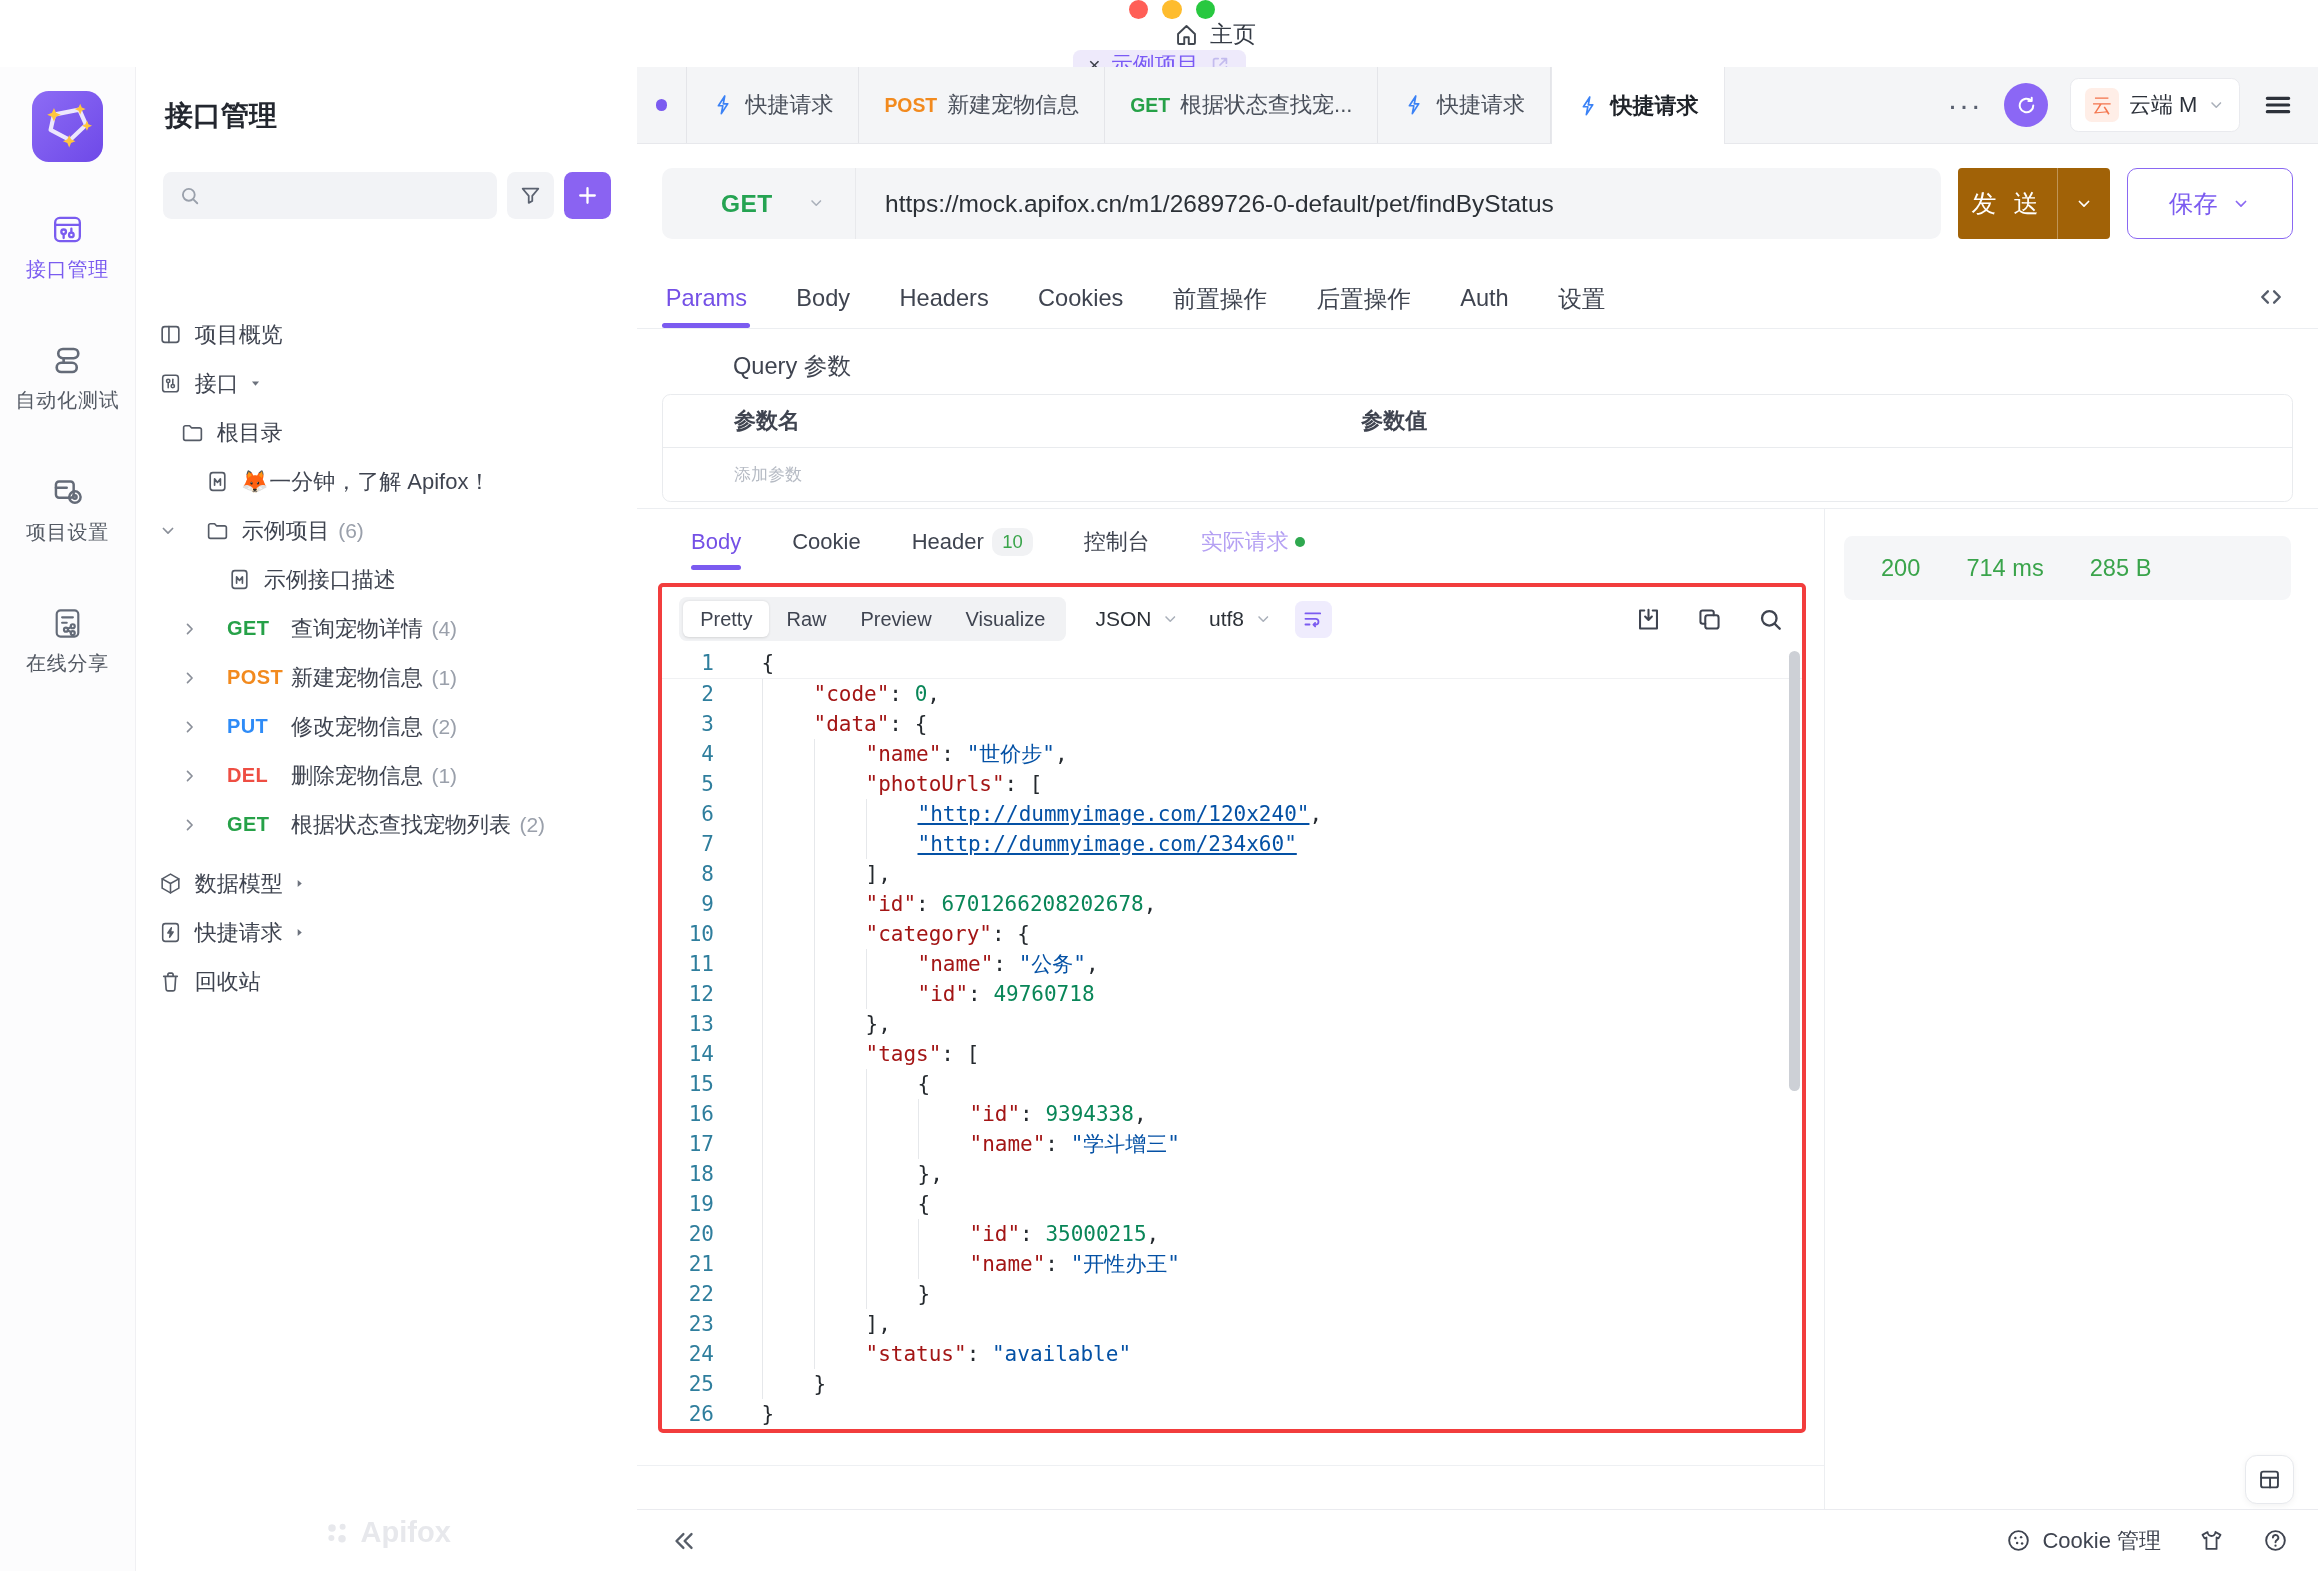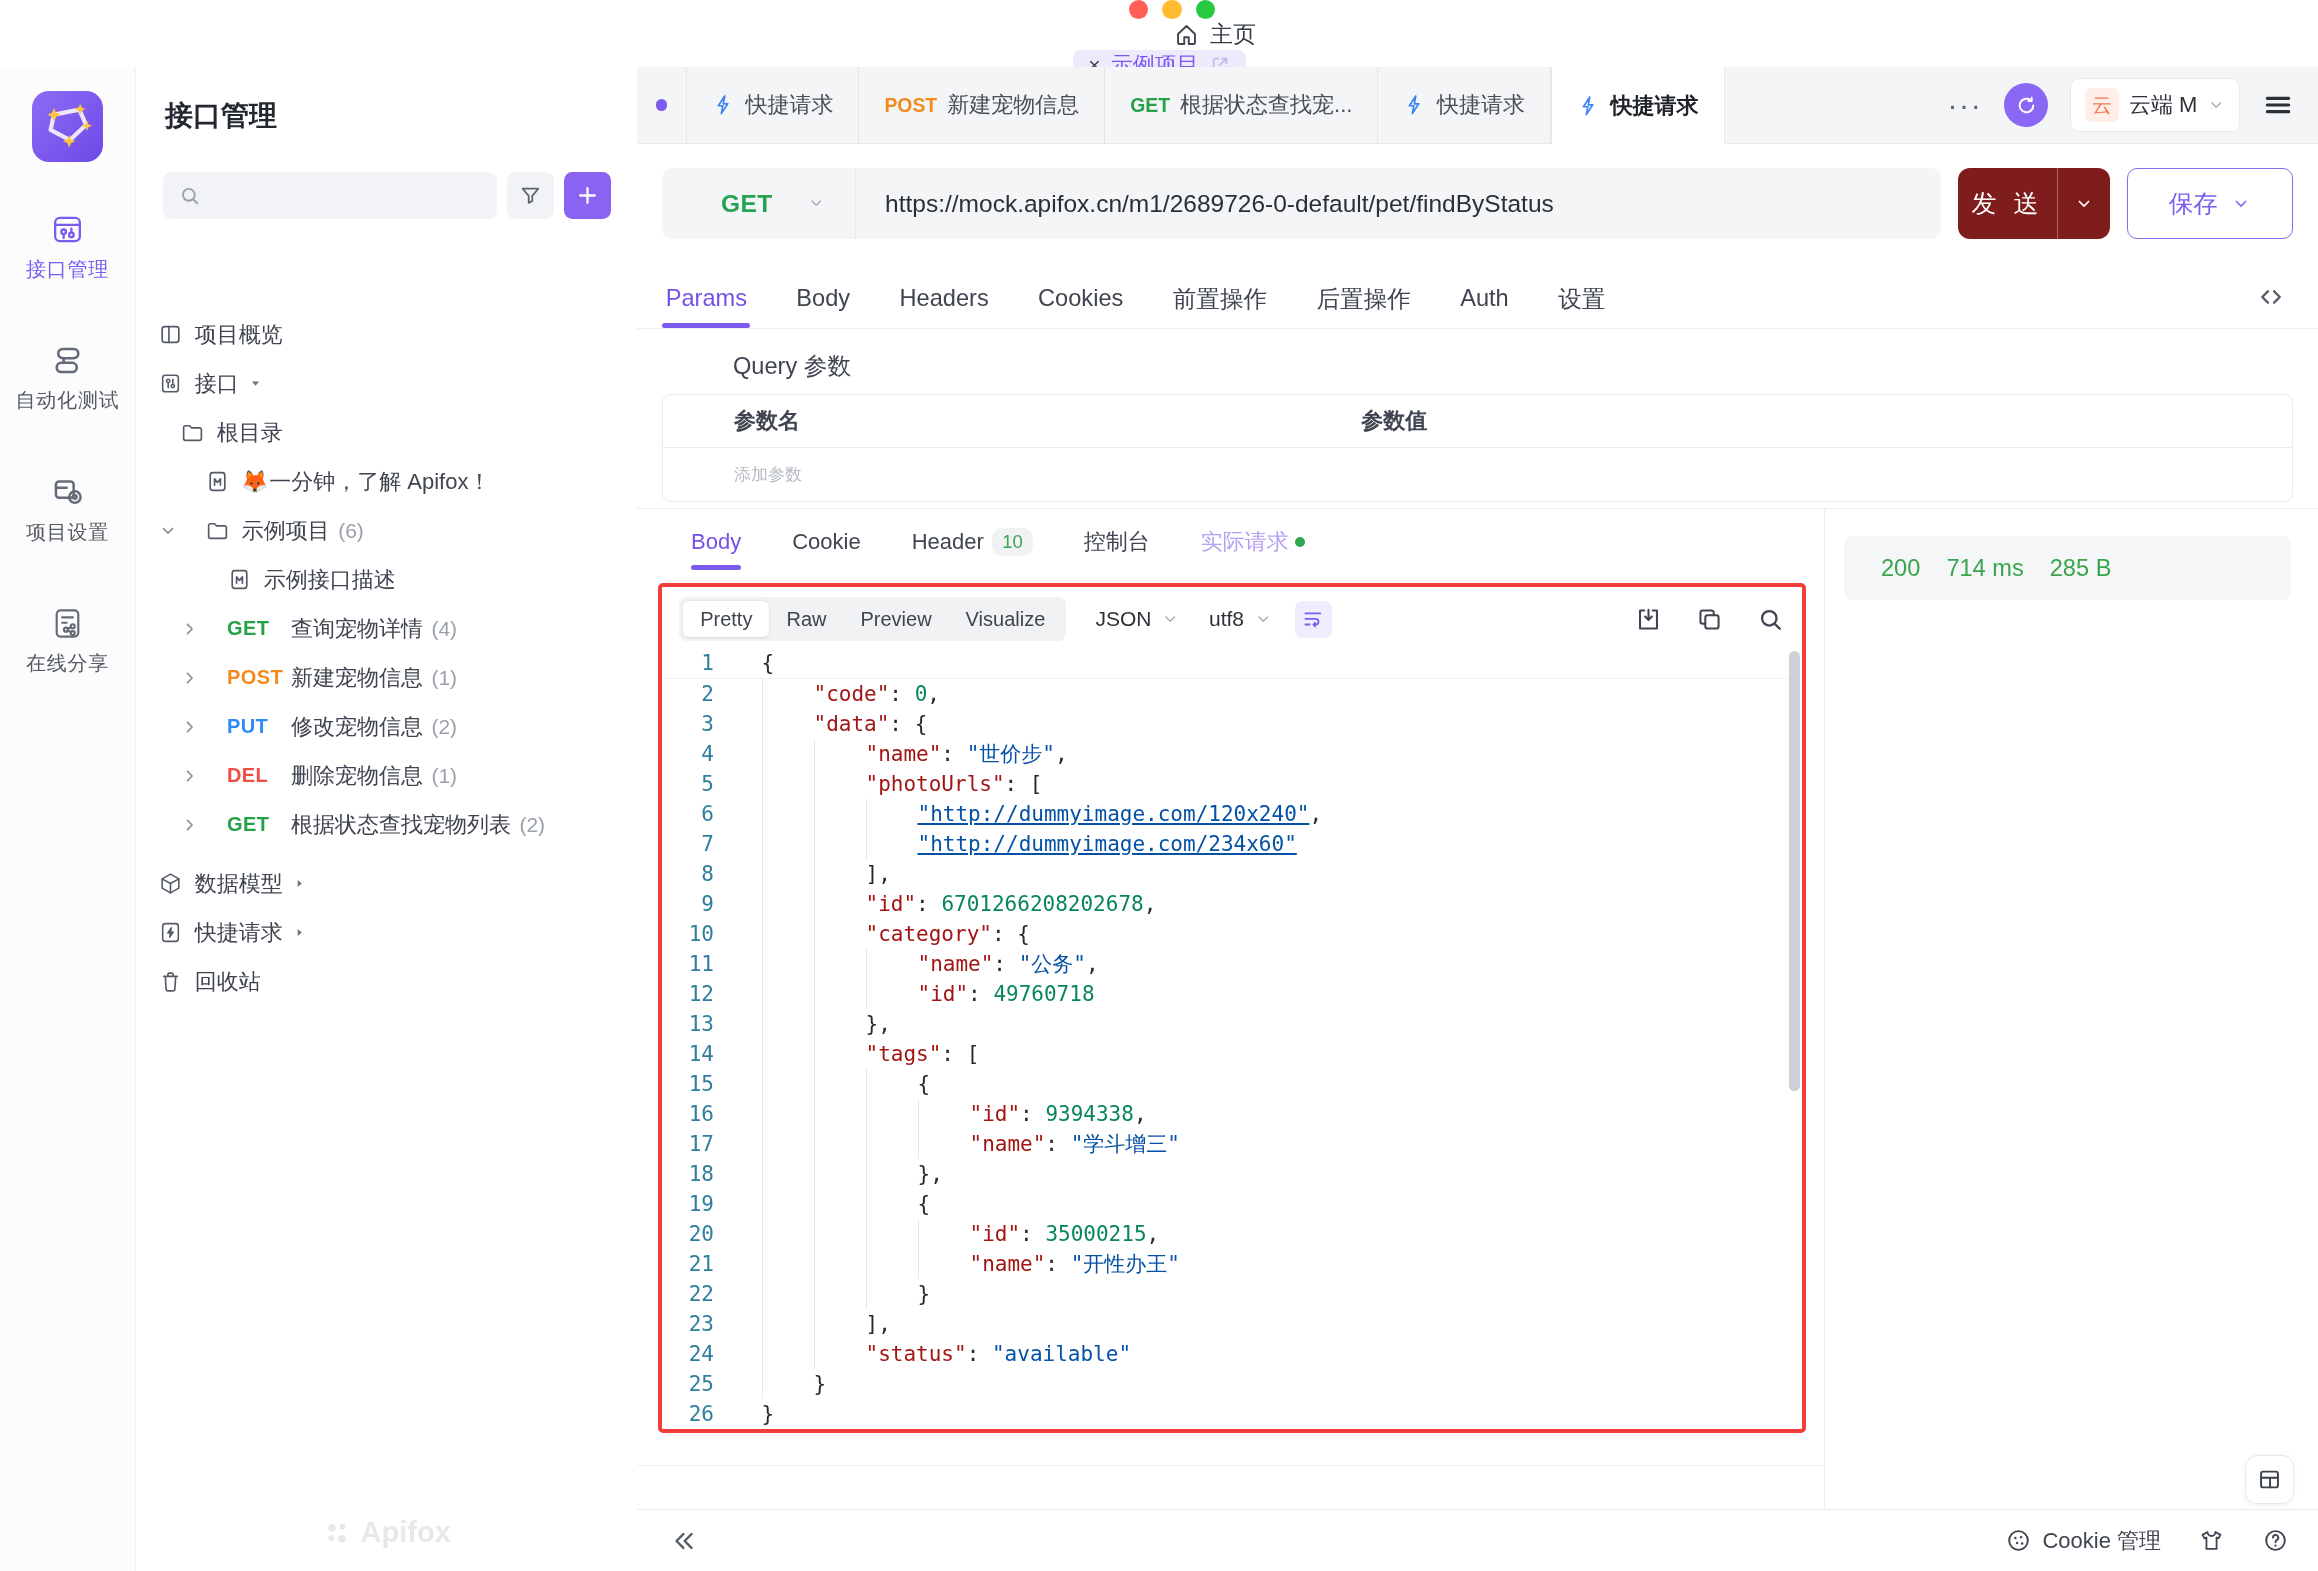--- a/index.html
+++ b/index.html
@@ -88,21 +88,21 @@
   .env .ic,.selarrow{width:18.5px;height:18.5px;color:#aab0ba;}
   .burger{width:32px;height:32px;color:#2c313a;}
 
   
   .urlrow{position:absolute;left:25px;top:101px;right:25px;height:71px;display:flex;gap:17px;}
   .urlbox{flex:1;display:flex;align-items:center;background:#f4f5f7;border-radius:10px;}
   .method{display:flex;align-items:center;gap:34px;padding:0 30px 0 59px;height:100%;
     border-right:0.8px solid #e8e9ec;cursor:pointer;}
   .method .m{color:#25a352;font-weight:bold;font-size:24.5px;letter-spacing:0.4px;}
   .urltext{font-size:24.5px;color:#2b3036;padding-left:29px;}
-  .send{width:152px;border-radius:12px;background:#7f1d1d;color:#fff;display:flex;align-items:center;cursor:pointer;}
+  .send{width:152px;border-radius:4px;background:#a16207;color:#fff;display:flex;align-items:center;cursor:pointer;}
   .send .txt{flex:1;text-align:center;font-size:25px;letter-spacing:5px;}
   .send .arr{width:52px;height:100%;display:flex;align-items:center;justify-content:center;
     border-left:0.8px solid rgba(255,255,255,.32);}
   .send .ic{width:20px;height:20px;color:#fff;}
   .save{width:164px;border-radius:10px;border:1.7px solid #8a68f2;color:#7b5bf0;display:flex;
     align-items:center;justify-content:center;gap:13.5px;font-size:24.5px;cursor:pointer;background:#fff;}
   .save .ic{width:20px;height:20px;color:#8a68f2;}
 
   
   .pnav{position:absolute;left:27px;top:202px;right:25px;height:59px;display:flex;gap:46px;
@@ -130,21 +130,21 @@
   .rtabs{position:absolute;left:54px;top:447px;height:56px;display:flex;gap:51px;align-items:center;}
   .rstab{position:relative;height:56px;display:flex;align-items:center;gap:8.4px;font-size:22px;
     color:#3f4450;cursor:pointer;}
   .rstab.active{color:#7450e6;}
   .rstab.active::after{content:'';position:absolute;left:0;right:0;bottom:0;height:5px;
     background:#7b5bf0;border-radius:2.5px;}
   .rstab.muted{color:#b5a1f3;}
   .badge{background:#f1f2f4;color:#3aa54b;font-size:18.5px;border-radius:10px;padding:3.4px 10px;}
   .gdot{width:10px;height:10px;border-radius:50%;background:#2fa84f;margin-left:-1.7px;}
   .statuspill{position:absolute;left:1207px;top:469px;width:447px;height:64px;background:#f5f6f8;
-    border-radius:8.4px;display:flex;align-items:center;gap:26px;padding-left:37px;box-sizing:border-box;
+    border-radius:8.4px;display:flex;align-items:center;gap:46px;padding-left:37px;box-sizing:border-box;
     font-size:23.6px;color:#3aa44b;}
 
   
   .viewer{position:absolute;left:21px;top:516px;width:1148px;height:850px;background:#fff;
     border:4.2px solid #f23d3d;border-radius:5px;box-sizing:border-box;overflow:hidden;}
   .vtoolbar{height:54px;margin-top:5px;display:flex;align-items:center;padding:0 17px;}
   .seg{display:flex;background:#f1f2f4;border-radius:7.6px;padding:4.2px;align-items:center;}
   .seg-item{font-size:20px;color:#3f4450;padding:6.7px 17px;border-radius:5.9px;cursor:pointer;white-space:nowrap;}
   .seg-item.active{background:#fff;box-shadow:0 0.8px 2.5px rgba(0,0,0,.12);}
   .vsel{display:flex;align-items:center;gap:10px;margin-left:29px;font-size:21px;color:#2c3138;cursor:pointer;}

